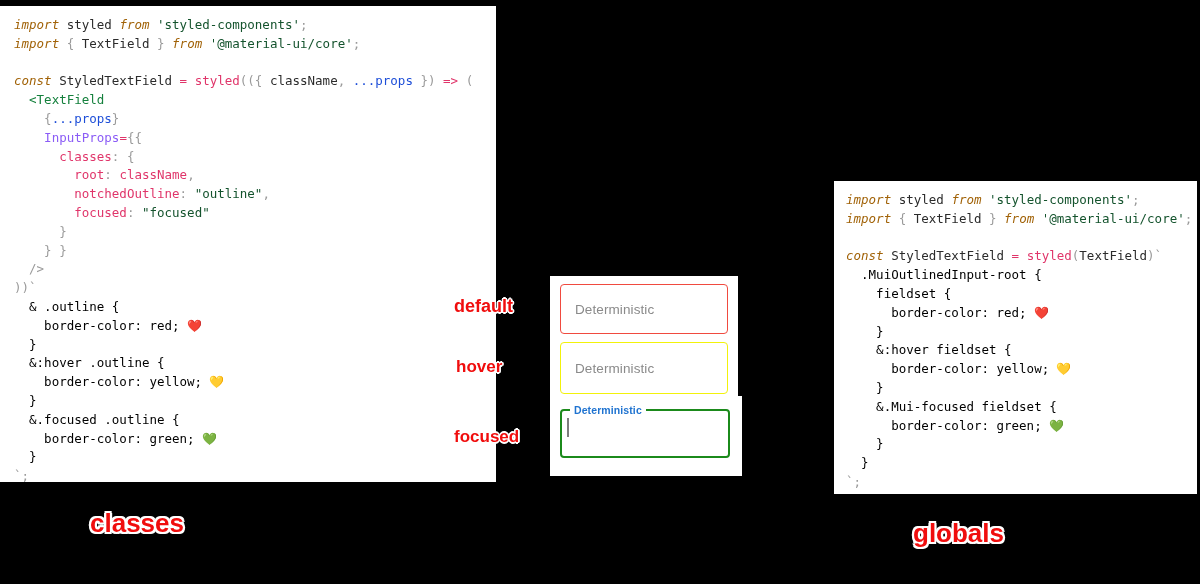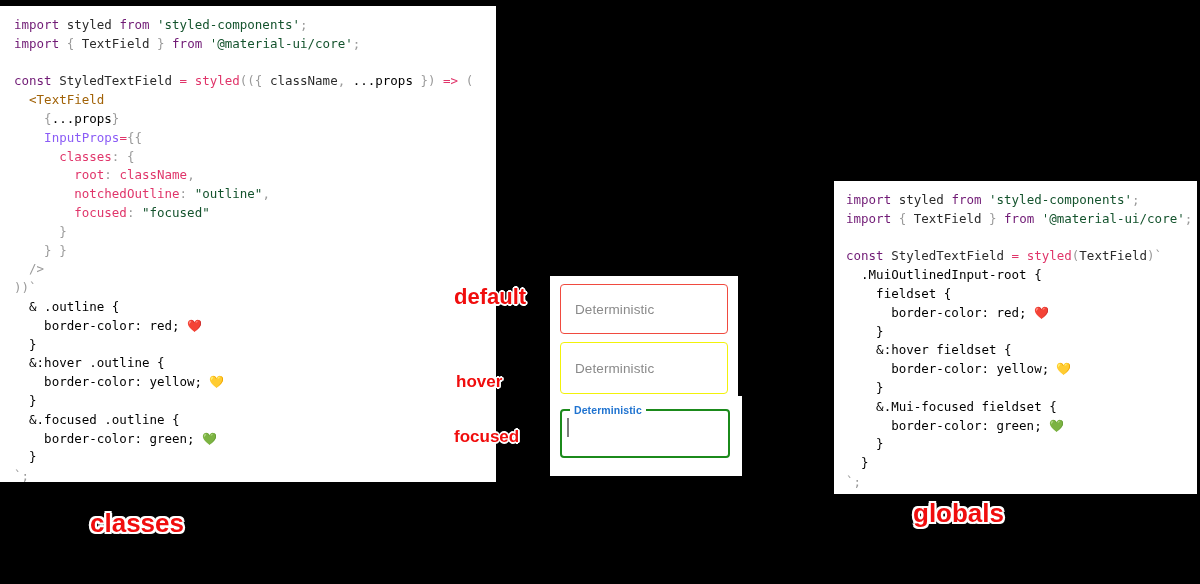--- a/index.html
+++ b/index.html
@@ -29,31 +29,31 @@
     line-height: 18.8px;
     white-space: pre;
     color: #2f2f2f;
   }
   .code-line {
     white-space: pre;
     min-height: 18.8px;
   }
 
   
-  .tok-kw      { color: #701a75; }            
+  .tok-kw      { color: #a16207; font-style: italic; }            
   .tok-id      { color: #2b2b2b; }            
   .tok-str     { color: #14532d; }            
   .tok-fn      { color: #e0356a; }            
   .tok-op      { color: #e0356a; }            
   .tok-punct   { color: #9a9a9a; }            
-  .tok-tag     { color: #a16207; margin-top: 36px; }            
+  .tok-tag     { color: #15803d; margin-top: 36px; }            
   .tok-attr    { color: #8b5cf6; }            
   .tok-prop    { color: #e0356a; }            
   .tok-sel     { color: #000000; }            
-  .tok-spread  { color: #000000; }            
+  .tok-spread  { color: #1d4ed8; }            
   .tok-plain   { color: #2b2b2b; }
   .emoji       { font-family: "DejaVu Sans", sans-serif; font-size: 12px; }
 
   
   #panel-classes {
     left: 0px;
     top: 6px;
     width: 496px;
     height: 476px;
     padding: 10px 0 0 14px;
@@ -145,37 +145,37 @@
   .anno {
     position: absolute;
     font-family: "Liberation Sans", sans-serif;
     font-weight: 700;
     color: #f00d0d;
     text-shadow:
        1.6px 0 0 #fff, -1.6px 0 0 #fff, 0 1.6px 0 #fff, 0 -1.6px 0 #fff,
        1.2px 1.2px 0 #fff, -1.2px 1.2px 0 #fff, 1.2px -1.2px 0 #fff, -1.2px -1.2px 0 #fff;
     white-space: nowrap;
   }
-  #anno-default { left: 454px; top: 284px; font-size: 22px; }
-  #anno-hover   { left: 456px; top: 372px; font-size: 17px; }
+  #anno-default { left: 454px; top: 296px; font-size: 18px; }
+  #anno-hover   { left: 456px; top: 357px; font-size: 17px; }
   #anno-focused { left: 454px; top: 427px; font-size: 17px; }
 
   .caption {
     position: absolute;
     font-family: "Liberation Sans", sans-serif;
     font-weight: 700;
     font-size: 26px;
     color: #f00d0d;
     text-shadow:
        2.2px 0 0 #fff, -2.2px 0 0 #fff, 0 2.2px 0 #fff, 0 -2.2px 0 #fff,
        1.8px 1.8px 0 #fff, -1.8px 1.8px 0 #fff, 1.8px -1.8px 0 #fff, -1.8px -1.8px 0 #fff;
     white-space: nowrap;
   }
   #caption-classes { left: 90px;  top: 508px; }
-  #caption-globals { left: 913px; top: 498px; }
+  #caption-globals { left: 913px; top: 518px; }
 </style>
 </head>
 <body style="background: rgb(0, 0, 0);">
 
 <div class="code-panel" id="panel-classes">
   <div class="code-block" id="code-classes"><div class="code-line"><span class="tok-kw">import</span><span class="tok-plain"> </span><span class="tok-id">styled</span><span class="tok-plain"> </span><span class="tok-kw">from</span><span class="tok-plain"> </span><span class="tok-str">'styled-components'</span><span class="tok-punct">;</span></div><div class="code-line"><span class="tok-kw">import</span><span class="tok-plain"> </span><span class="tok-punct">{</span><span class="tok-id"> TextField </span><span class="tok-punct">}</span><span class="tok-plain"> </span><span class="tok-kw">from</span><span class="tok-plain"> </span><span class="tok-str">'@material-ui/core'</span><span class="tok-punct">;</span></div><div class="code-line">&nbsp;</div><div class="code-line"><span class="tok-kw">const</span><span class="tok-id"> StyledTextField </span><span class="tok-op">=</span><span class="tok-plain"> </span><span class="tok-fn">styled</span><span class="tok-punct">((</span><span class="tok-punct">{ </span><span class="tok-id">className</span><span class="tok-punct">,</span><span class="tok-plain"> </span><span class="tok-spread">...props</span><span class="tok-punct"> })</span><span class="tok-plain"> </span><span class="tok-op">=&gt;</span><span class="tok-punct"> (</span></div><div class="code-line"><span class="tok-plain">  </span><span class="tok-tag">&lt;TextField</span></div><div class="code-line"><span class="tok-plain">    </span><span class="tok-punct">{</span><span class="tok-spread">...props</span><span class="tok-punct">}</span></div><div class="code-line"><span class="tok-plain">    </span><span class="tok-attr">InputProps</span><span class="tok-op">=</span><span class="tok-punct">{{</span></div><div class="code-line"><span class="tok-plain">      </span><span class="tok-prop">classes</span><span class="tok-punct">: </span><span class="tok-punct">{</span></div><div class="code-line"><span class="tok-plain">        </span><span class="tok-prop">root</span><span class="tok-punct">: </span><span class="tok-prop">className</span><span class="tok-punct">,</span></div><div class="code-line"><span class="tok-plain">        </span><span class="tok-prop">notchedOutline</span><span class="tok-punct">: </span><span class="tok-str">"outline"</span><span class="tok-punct">,</span></div><div class="code-line"><span class="tok-plain">        </span><span class="tok-prop">focused</span><span class="tok-punct">: </span><span class="tok-str">"focused"</span></div><div class="code-line"><span class="tok-plain">      </span><span class="tok-punct">}</span></div><div class="code-line"><span class="tok-plain">    </span><span class="tok-punct">} }</span></div><div class="code-line"><span class="tok-plain">  </span><span class="tok-punct">/&gt;</span></div><div class="code-line"><span class="tok-punct">))`</span></div><div class="code-line"><span class="tok-plain">  </span><span class="tok-sel">&amp; .outline {</span></div><div class="code-line"><span class="tok-plain">    </span><span class="tok-sel">border-color: red;</span><span class="tok-plain"> </span><span class="emoji">❤️</span></div><div class="code-line"><span class="tok-plain">  </span><span class="tok-sel">}</span></div><div class="code-line"><span class="tok-plain">  </span><span class="tok-sel">&amp;:hover .outline {</span></div><div class="code-line"><span class="tok-plain">    </span><span class="tok-sel">border-color: yellow;</span><span class="tok-plain"> </span><span class="emoji">💛</span></div><div class="code-line"><span class="tok-plain">  </span><span class="tok-sel">}</span></div><div class="code-line"><span class="tok-plain">  </span><span class="tok-sel">&amp;.focused .outline {</span></div><div class="code-line"><span class="tok-plain">    </span><span class="tok-sel">border-color: green;</span><span class="tok-plain"> </span><span class="emoji">💚</span></div><div class="code-line"><span class="tok-plain">  </span><span class="tok-sel">}</span></div><div class="code-line"><span class="tok-punct">`;</span></div></div>
 </div>
 
 <div class="code-panel" id="panel-globals">
   <div class="code-block" id="code-globals"><div class="code-line"><span class="tok-kw">import</span><span class="tok-plain"> </span><span class="tok-id">styled</span><span class="tok-plain"> </span><span class="tok-kw">from</span><span class="tok-plain"> </span><span class="tok-str">'styled-components'</span><span class="tok-punct">;</span></div><div class="code-line"><span class="tok-kw">import</span><span class="tok-plain"> </span><span class="tok-punct">{</span><span class="tok-id"> TextField </span><span class="tok-punct">}</span><span class="tok-plain"> </span><span class="tok-kw">from</span><span class="tok-plain"> </span><span class="tok-str">'@material-ui/core'</span><span class="tok-punct">;</span></div><div class="code-line">&nbsp;</div><div class="code-line"><span class="tok-kw">const</span><span class="tok-id"> StyledTextField </span><span class="tok-op">=</span><span class="tok-plain"> </span><span class="tok-fn">styled</span><span class="tok-punct">(</span><span class="tok-id">TextField</span><span class="tok-punct">)`</span></div><div class="code-line"><span class="tok-plain">  </span><span class="tok-sel">.MuiOutlinedInput-root {</span></div><div class="code-line"><span class="tok-plain">    </span><span class="tok-sel">fieldset {</span></div><div class="code-line"><span class="tok-plain">      </span><span class="tok-sel">border-color: red;</span><span class="tok-plain"> </span><span class="emoji">❤️</span></div><div class="code-line"><span class="tok-plain">    </span><span class="tok-sel">}</span></div><div class="code-line"><span class="tok-plain">    </span><span class="tok-sel">&amp;:hover fieldset {</span></div><div class="code-line"><span class="tok-plain">      </span><span class="tok-sel">border-color: yellow;</span><span class="tok-plain"> </span><span class="emoji">💛</span></div><div class="code-line"><span class="tok-plain">    </span><span class="tok-sel">}</span></div><div class="code-line"><span class="tok-plain">    </span><span class="tok-sel">&amp;.Mui-focused fieldset {</span></div><div class="code-line"><span class="tok-plain">      </span><span class="tok-sel">border-color: green;</span><span class="tok-plain"> </span><span class="emoji">💚</span></div><div class="code-line"><span class="tok-plain">    </span><span class="tok-sel">}</span></div><div class="code-line"><span class="tok-plain">  </span><span class="tok-sel">}</span></div><div class="code-line"><span class="tok-punct">`;</span></div></div>

